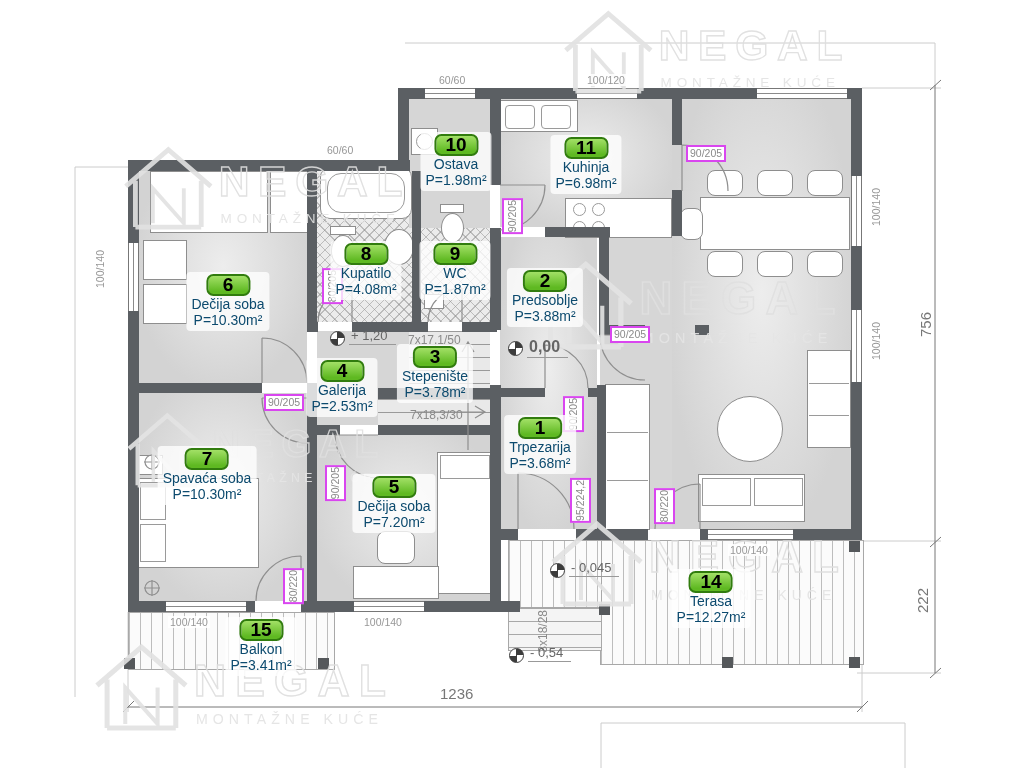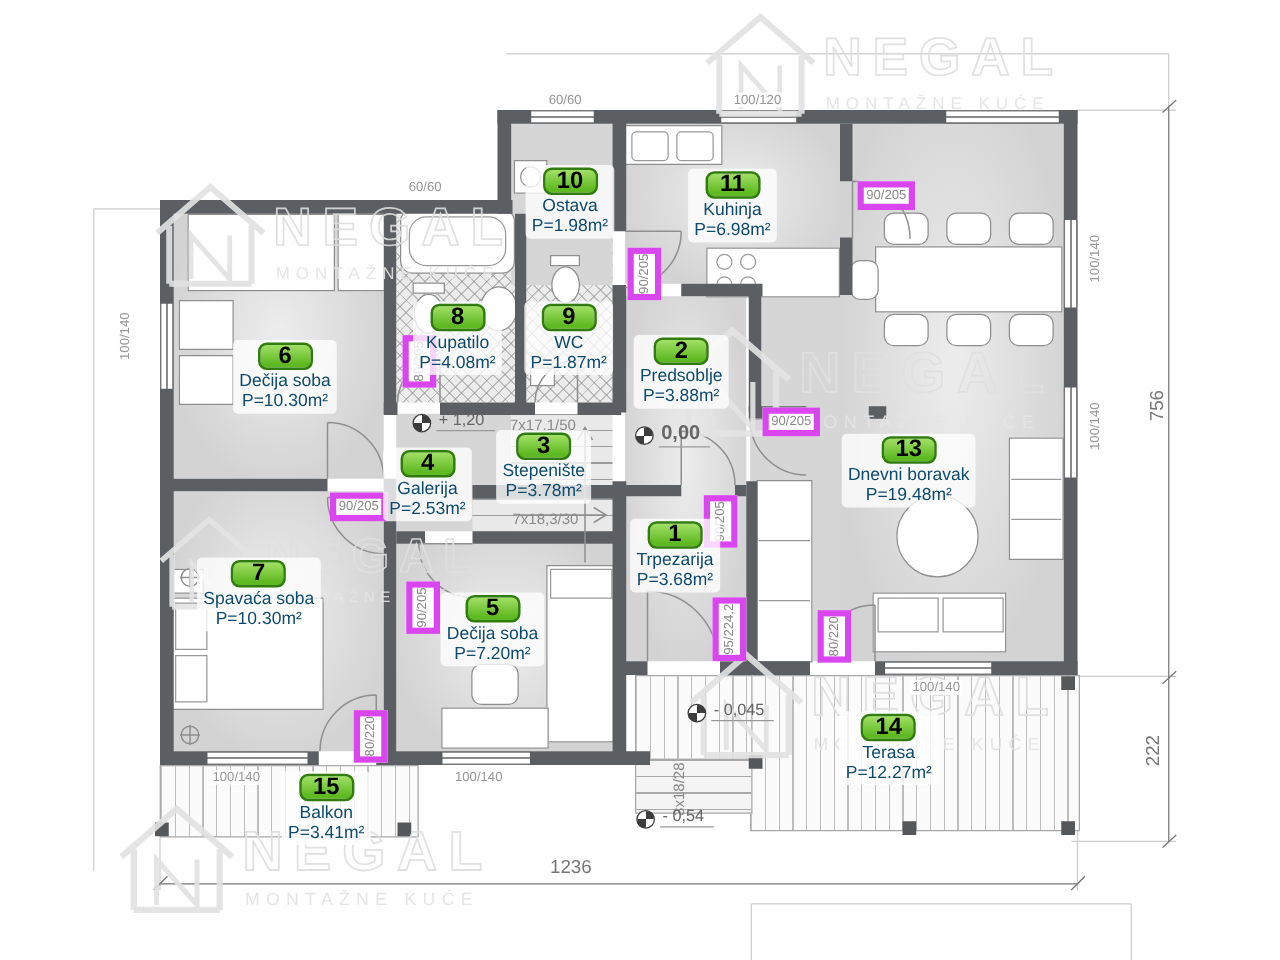--- a/index.html
+++ b/index.html
@@ -23,21 +23,21 @@
   .wall{position:absolute;background:#5b5f63;}
   .winH{position:absolute;background:linear-gradient(#fff 0 42%,#8a8a8a 42% 58%,#fff 58% 100%);
         border-top:1.5px solid #777;border-bottom:1.5px solid #777;box-sizing:border-box;}
   .winV{position:absolute;background:linear-gradient(90deg,#fff 0 42%,#8a8a8a 42% 58%,#fff 58% 100%);
         border-left:1.5px solid #777;border-right:1.5px solid #777;box-sizing:border-box;}
   .room-tag{position:absolute;transform:translateX(-50%);text-align:center;z-index:30;
         background:rgba(255,255,255,.78);padding:2px 5px 3px;border-radius:4px;line-height:16px;}
   .badge{display:inline-block;min-width:22px;padding:1px 9px;font-size:19px;font-weight:bold;color:#000;
         background:linear-gradient(180deg,#a2e066 0%,#5fb922 85%);border:2px solid #317c0e;border-radius:7px;}
   .rname,.rarea{font-size:14px;color:#0c4a6e;white-space:nowrap;}
-  .olabel{position:absolute;font-size:10.5px;color:#8a8a8a;background:#fff;border:5px solid #d946ef;
+  .olabel{position:absolute;font-size:10.5px;color:#8a8a8a;background:#fff;border:2px solid #d946ef;
         padding:0 2px;line-height:13px;z-index:25;white-space:nowrap;}
   .wlabel{position:absolute;font-size:10.5px;color:#979797;background:rgba(255,255,255,.85);
         padding:0 2px;line-height:12px;z-index:25;white-space:nowrap;}
   .v{writing-mode:vertical-rl;transform:rotate(180deg);}
   .dim{position:absolute;font-size:15px;color:#777;z-index:25;}
   .lvl{position:absolute;display:flex;align-items:flex-start;gap:4px;z-index:26;}
   .lvlsym{width:13px;height:13px;border-radius:50%;border:1px solid #3c3c3c;margin-top:3px;
         background:conic-gradient(#3c3c3c 0 90deg,#fff 90deg 180deg,#3c3c3c 180deg 270deg,#fff 270deg 360deg);}
   .lvltext{font-size:13px;color:#666;border-bottom:1px solid #999;padding:0 8px 1px 2px;}
   .lvltext.big{font-size:16px;}
@@ -355,25 +355,20 @@
   <div class="room-tag" style="left:456px;top:132px;">
     <div class="badge">10</div>
     <div class="rname">Ostava</div>
     <div class="rarea">P=1.98m²</div>
   </div>
   <div class="room-tag" style="left:586px;top:135px;">
     <div class="badge">11</div>
     <div class="rname">Kuhinja</div>
     <div class="rarea">P=6.98m²</div>
   </div>
-  <div class="room-tag" style="left:727px;top:347px;">
-    <div class="badge">13</div>
-    <div class="rname">Dnevni boravak</div>
-    <div class="rarea">P=19.48m²</div>
-  </div>
   <div class="room-tag" style="left:711px;top:569px;">
     <div class="badge">14</div>
     <div class="rname">Terasa</div>
     <div class="rarea">P=12.27m²</div>
   </div>
   <div class="room-tag" style="left:261px;top:617px;">
     <div class="badge">15</div>
     <div class="rname">Balkon</div>
     <div class="rarea">P=3.41m²</div>
   </div>

